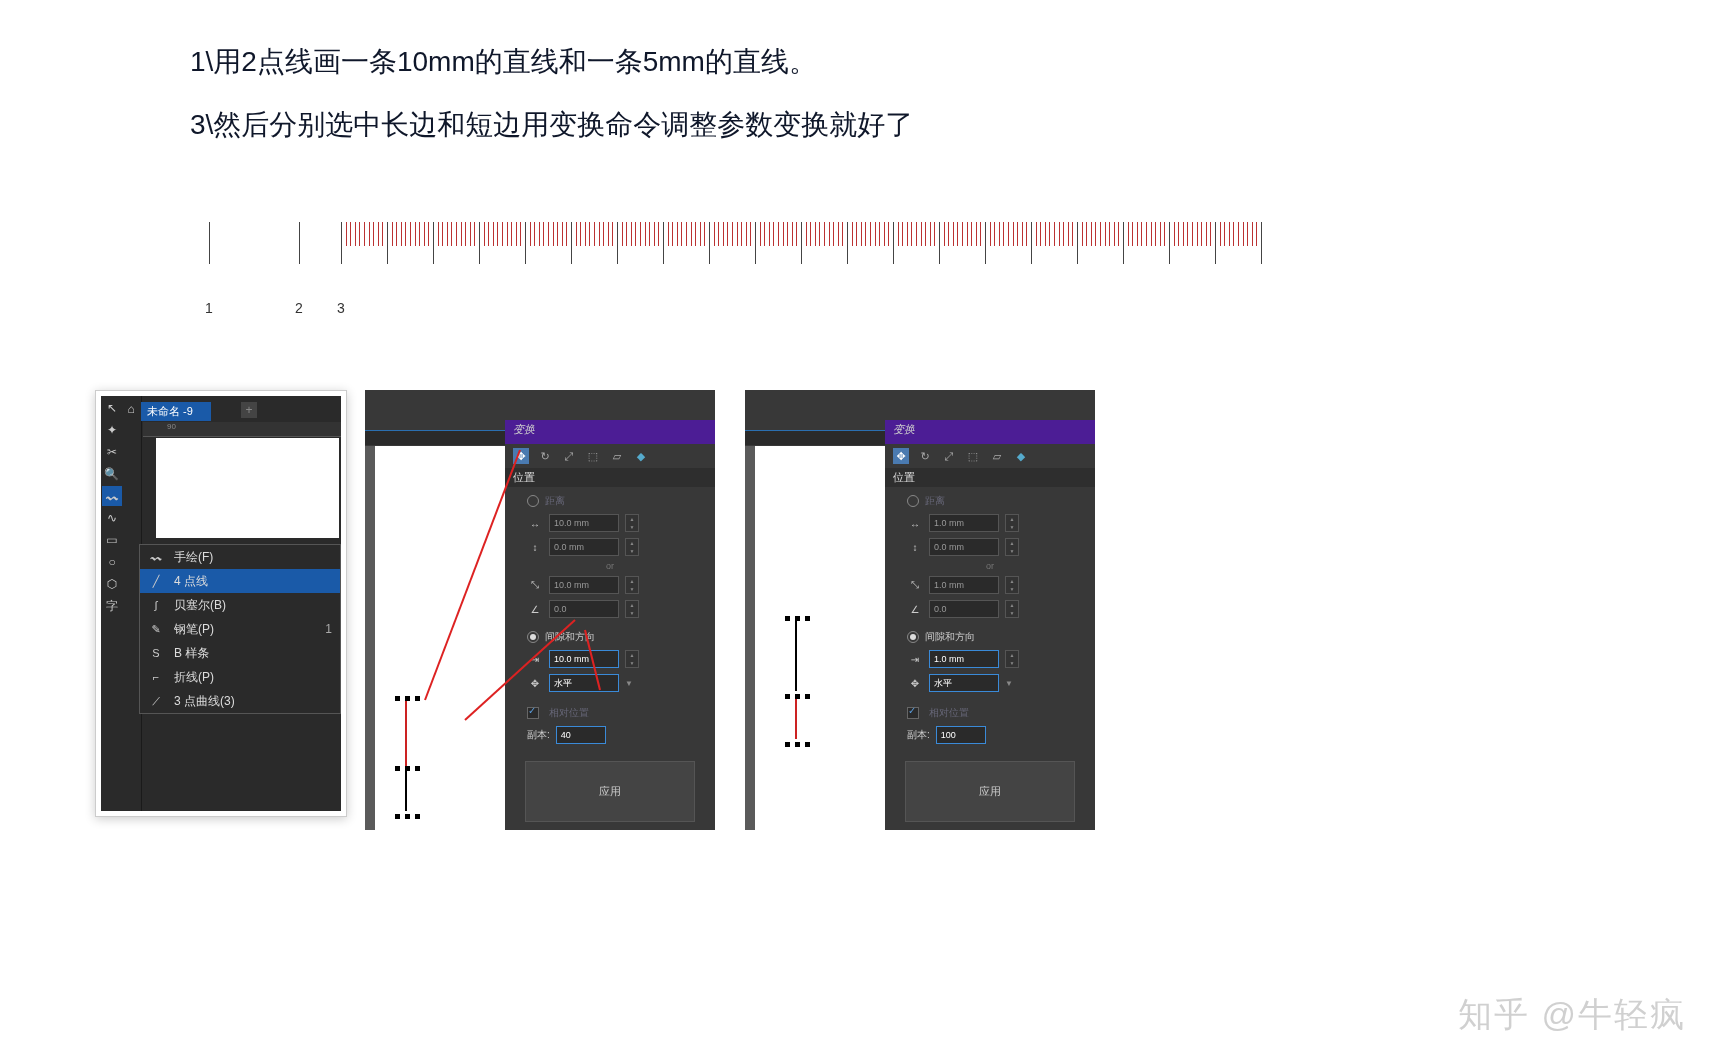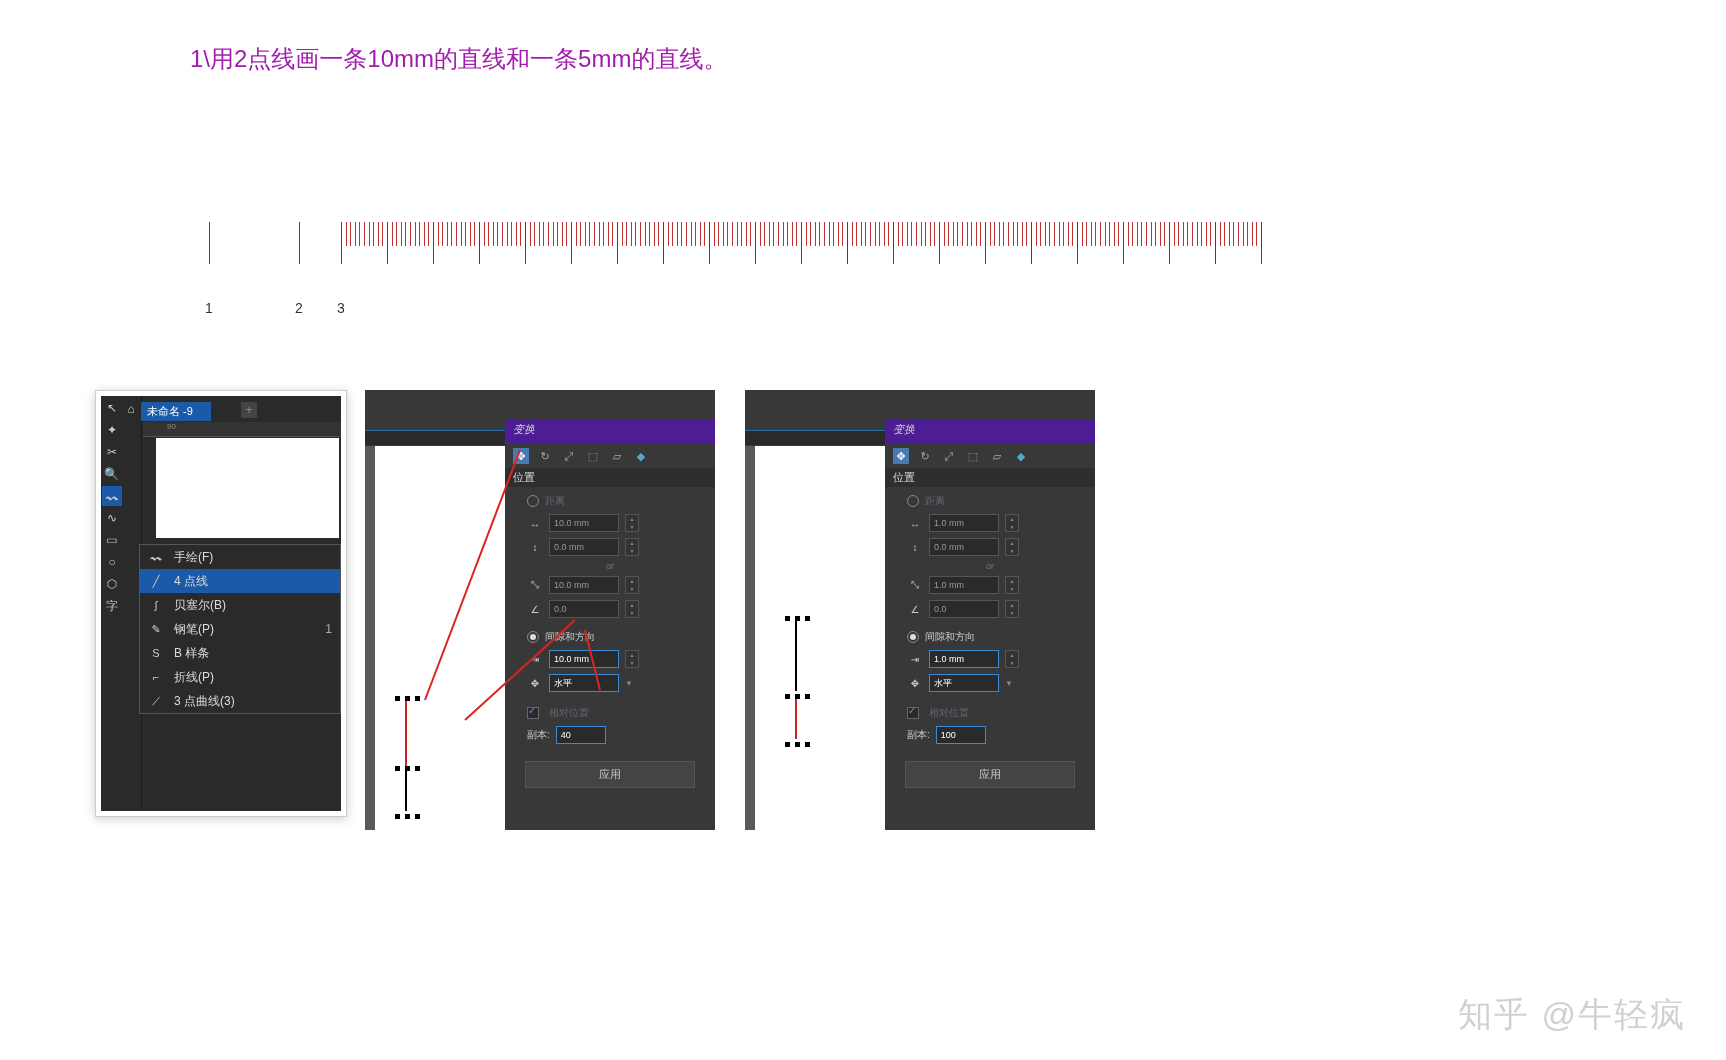--- a/index.html
+++ b/index.html
@@ -6,21 +6,21 @@
     margin: 0;
     padding: 0;
     background: #ffffff;
     font-family: "Microsoft YaHei", "PingFang SC", sans-serif;
     width: 1726px;
     height: 1060px;
     position: relative;
     overflow: hidden;
   }
   .instructions { margin: 40px 0 20px 190px; }
-  .instr-line { font-size: 24px; color: #a21caf; line-height: 1.6; margin-bottom: 18px; }
+  .instr-line { font-size: 28px; color: #0f172a; line-height: 1.6; margin-bottom: 18px; }
   .ruler-area { position: absolute; left: 195px; top: 222px; width: 1100px; height: 60px; }
   .ruler-tick { position: absolute; top: 0; width: 1px; background: #444; }
   .ruler-tick.long { height: 42px; }
   .ruler-tick.short { height: 24px; background: #b33; }
   .ruler-num { position: absolute; top: 78px; font-size: 14px; color: #333; }
   .watermark { position: absolute; right: 40px; bottom: 22px; font-size: 34px; color: rgba(120,120,120,0.35); letter-spacing: 2px; font-weight: 300; }
 
   
   .panel1 {
     position: absolute; left: 95px; top: 390px; width: 240px; height: 415px;
@@ -66,40 +66,41 @@
   .pt-icon.sel { background: #4a7ab0; color: #fff; }
   .pt-sect { padding: 2px 8px; font-size: 11px; color: #ddd; background: #2e2e2e; }
   .pt-row { display: flex; align-items: center; padding: 3px 12px; gap: 6px; font-size: 10px; }
   .pt-radio { width: 10px; height: 10px; border-radius: 50%; border: 1px solid #888; display: inline-block; }
   .pt-radio.on::after { content: ''; display: block; width: 6px; height: 6px; background: #ddd; border-radius: 50%; margin: 2px; }
   .pt-input { width: 60px; height: 16px; background: #2a2a2a; border: 1px solid #555; color: #999; font-size: 9px; padding: 0 4px; display: flex; align-items: center; }
   .pt-input.active { border-color: #3a8ad8; color: #fff; }
   .pt-spin { width: 12px; height: 16px; background: #333; border: 1px solid #555; display: flex; flex-direction: column; }
   .pt-spin span { flex: 1; font-size: 5px; text-align: center; color: #888; line-height: 8px; }
   .pt-or { text-align: center; color: #777; font-size: 9px; padding: 2px 0; }
-  .pt-apply { margin: 10px 20px; padding: 5px; text-align: center; background: #444; border: 1px solid #555; color: #ccc; font-size: 11px; }
+  .pt-apply { margin: 10px 20px; padding: 22px; text-align: center; background: #444; border: 1px solid #555; color: #ccc; font-size: 11px; }
   .pt-check { width: 10px; height: 10px; border: 1px solid #666; background: #2a2a2a; display: inline-block; margin-right: 4px; position: relative; }
   .pt-check.on::after { content: '✓'; position: absolute; left: 0; top: -3px; color: #5a9ad8; font-size: 10px; }
   .pt-label-dim { color: #667; }
   .pt-field-label { width: 16px; text-align: center; }
 
   
   .sample-line { position: absolute; }
   .sample-black { background: #000; }
   .sample-red { background: #c22; }
   .sample-handle { position: absolute; width: 5px; height: 5px; background: #000; }
 
   
   .red-arrow { position: absolute; stroke: #d22; stroke-width: 2; fill: none; }
 </style>
 </head>
 <body>
 
 <div class="instructions">
   <div class="instr-line">1\用2点线画一条10mm的直线和一条5mm的直线。</div>
+  <div class="instr-line">3\然后分别选中长边和短边用变换命令调整参数变换就好了</div>
 </div>
 
 <div class="ruler-area" id="ruler-area">
   <div class="ruler-num" style="left:10px;">1</div>
   <div class="ruler-num" style="left:100px;">2</div>
   <div class="ruler-num" style="left:142px;">3</div>
 <div class="ruler-tick long" style="left: 14px;"></div>
     <div class="ruler-tick long" style="left: 104px;"></div>
     <div class="ruler-tick long" style="left: 146px;"></div>
     <div class="ruler-tick short" style="left: 150.6px;"></div>

